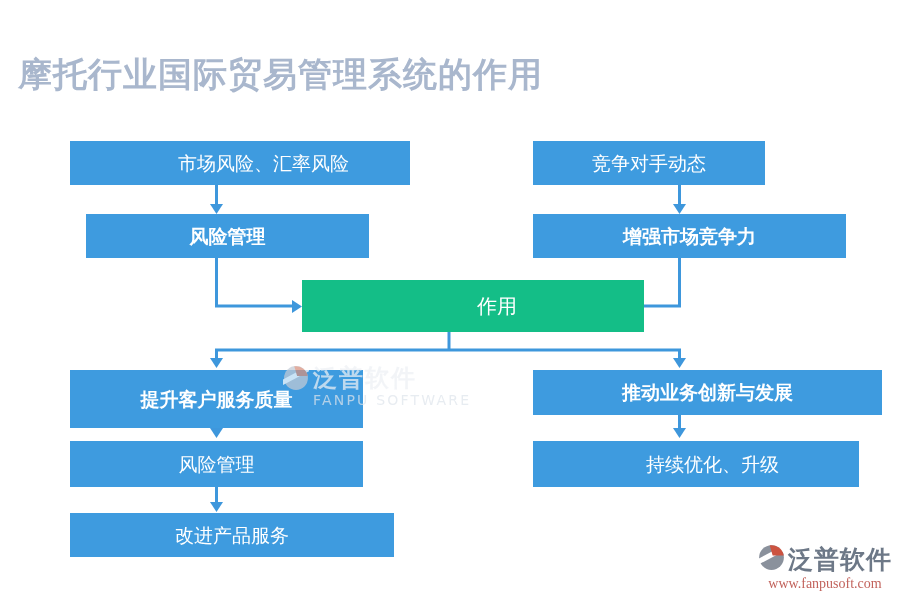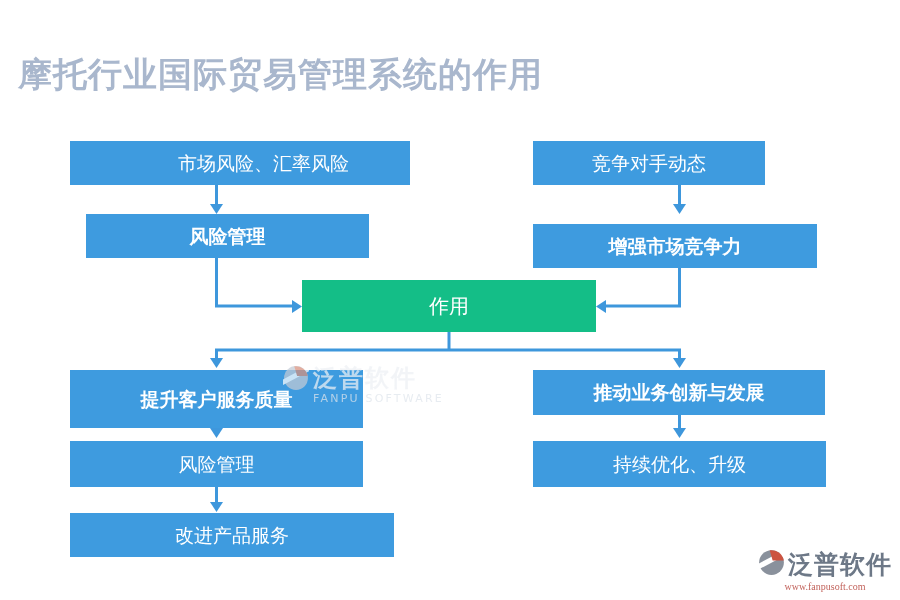--- a/index.html
+++ b/index.html
@@ -20,53 +20,53 @@
     position:absolute;display:flex;align-items:center;justify-content:center;
     background:var(--box-blue);color:#ffffff;font-size:19px;line-height:1.2;
     text-align:center;
   }
   .node.bold{font-weight:bold;}
   .node.green{background:var(--box-green);font-size:20px;}
 
   .n-a1{left:70px;top:141px;width:293px;height:44px;padding-left:47px;}
   .n-b1{left:533px;top:141px;width:232px;height:44px;}
   .n-a2{left:86px;top:214px;width:283px;height:44px;}
-  .n-b2{left:533px;top:224px;width:284px;height:44px;}
-  .n-role{left:302px;top:280px;width:294px;height:52px;}
+  .n-b2{left:533px;top:214px;width:313px;height:44px;}
+  .n-role{left:302px;top:280px;width:294px;height:52px;padding-left:48px;}
   .n-c1{left:70px;top:370px;width:293px;height:58px;}
-  .n-d1{left:533px;top:370px;width:292px;height:45px;}
+  .n-d1{left:533px;top:370px;width:349px;height:45px;}
   .n-c2{left:70px;top:441px;width:293px;height:46px;}
-  .n-d2{left:533px;top:441px;width:293px;height:46px;}
+  .n-d2{left:533px;top:441px;width:293px;height:46px;padding-left:33px;}
   .n-c3{left:70px;top:513px;width:324px;height:44px;}
 
   .connectors{position:absolute;left:0;top:0;width:900px;height:600px;pointer-events:none;}
   .connectors line,.connectors polyline{stroke:var(--connector);stroke-width:3;fill:none;}
   .connectors polygon{fill:var(--connector);stroke:none;}
 
   
   .wm-center{
     position:absolute;left:283px;top:365px;display:flex;align-items:flex-start;gap:4px;
     opacity:0.72;pointer-events:none;
   }
   .wm-center .wm-col{display:flex;flex-direction:column;}
   .wm-center .wm-brand{font-size:24px;font-weight:bold;color:#eef1f5;line-height:26px;letter-spacing:2px;}
-  .wm-center .wm-en{font-size:11px;color:#dfe5ec;letter-spacing:2.2px;margin-top:1px;}
+  .wm-center .wm-en{font-size:14px;color:#dfe5ec;letter-spacing:2.2px;margin-top:1px;}
   .wm-center .logo-gray{fill:#c3cbd6;}
   .wm-center .logo-orange{fill:#d8907c;}
 
   
   .wm-footer{position:absolute;right:8px;bottom:8px;text-align:center;}
   .wm-footer .wm-row{display:flex;align-items:center;justify-content:center;gap:3px;}
   .wm-footer .wm-brand{
     font-size:25px;font-weight:bold;color:#6d7887;letter-spacing:1px;
     font-family:"DejaVu Sans","Liberation Sans",sans-serif;
   }
   .wm-footer .wm-url{
     font-family:"Liberation Serif","DejaVu Serif",serif;
-    font-size:10px;color:var(--url-red);margin-top:0px;
+    font-size:14px;color:var(--url-red);margin-top:0px;
   }
   .wm-footer .logo-gray{fill:var(--logo-gray);}
   .wm-footer .logo-orange{fill:var(--logo-orange);}
 </style>
 </head>
 <body>
 
 <div class="canvas">
 
   <h1 class="title">摩托行业国际贸易管理系统的作用</h1>

